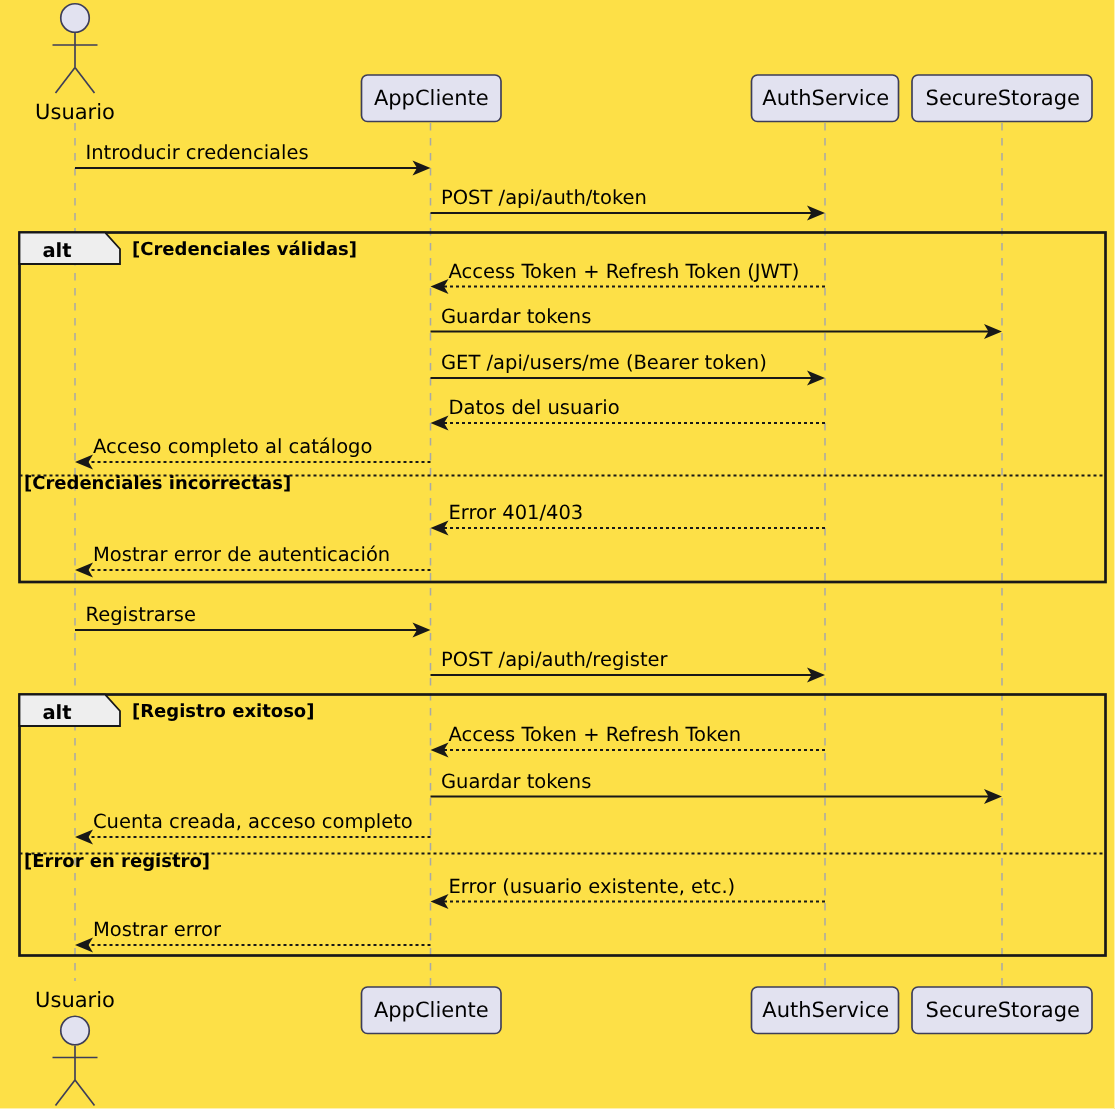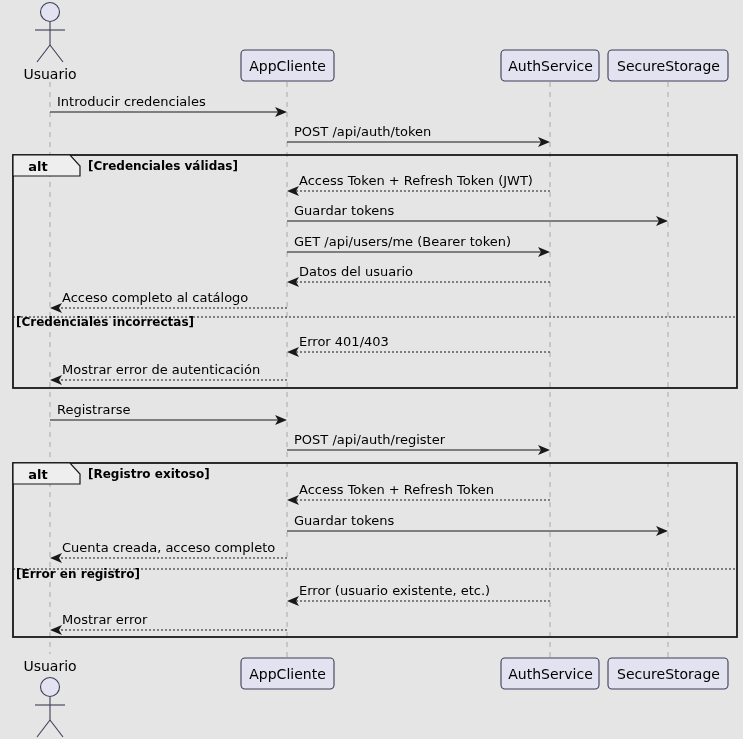--- a/index.html
+++ b/index.html
@@ -7,21 +7,21 @@
     padding: 0;
     background: #FFFFFF;
   }
   body {
     font-family: "DejaVu Sans", sans-serif;
   }
   #diagram-root {
     position: relative;
     width: 743px;
     height: 739px;
-    background: #e5e5e5;
+    background: #fde047;
     overflow: hidden;
   }
   svg#seq {
     display: block;
     width: 743px;
     height: 739px;
   }
   .lifeline {
     stroke: #A8A8A8;
     stroke-width: 1;

